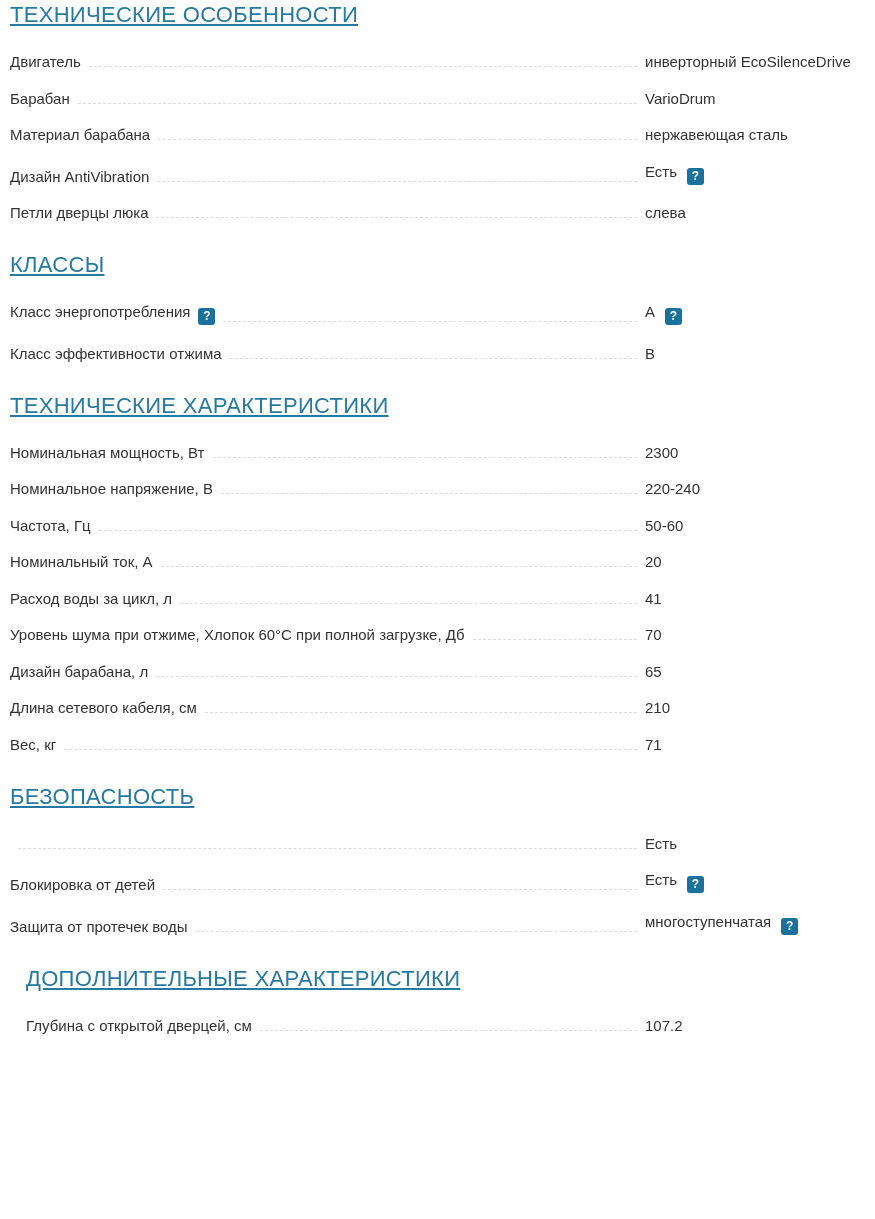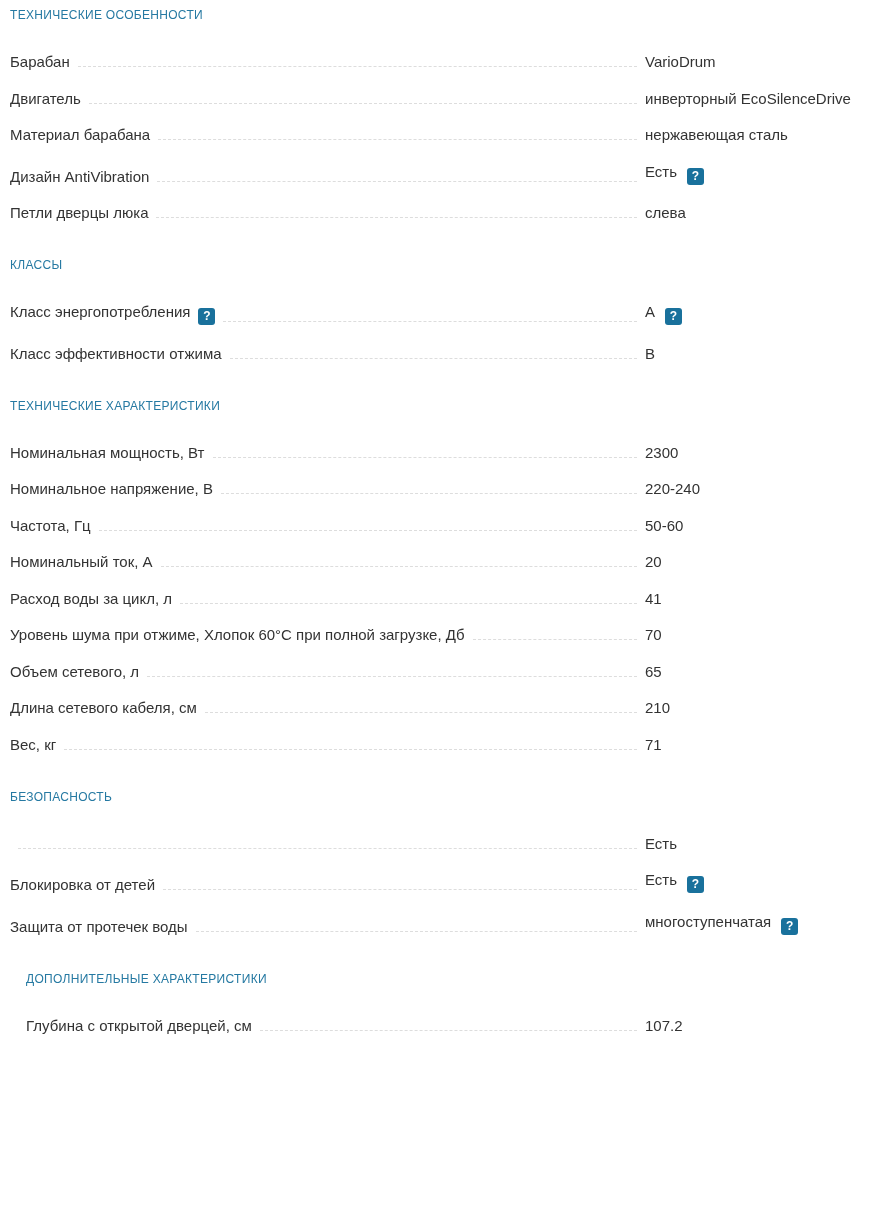--- a/index.html
+++ b/index.html
@@ -18,25 +18,26 @@
     width: 875px;
     min-height: 1219px;
     padding: 4px 10px 0 10px;
     font-family: "Liberation Sans", "DejaVu Sans", sans-serif;
     color: var(--text);
   }
   .spec-section { margin-bottom: 33px; }
   .spec-section:last-child { margin-bottom: 0; margin-left: 16px; }
   .section-title {
     margin: 0 0 28px 0;
-    font-size: 12px;
+    font-size: 22px;
     line-height: 22px;
     font-weight: 400;
     letter-spacing: 0.3px;
     color: var(--accent);
+    text-decoration: underline;
   }
   .spec-row {
     display: flex;
     align-items: flex-end;
     margin-bottom: 20.5px;
     font-size: 15px;
     line-height: 16px;
   }
   .spec-label {
     flex: 0 1 auto;
@@ -70,28 +71,28 @@
   }
   .spec-label .help-badge { margin-left: 8px; }
 </style>
 </head>
 <body>
 
 <main>
     <section class="spec-section">
       <h2 class="section-title">ТЕХНИЧЕСКИЕ ОСОБЕННОСТИ</h2>
       <div class="spec-row">
+        <span class="spec-label">Двигатель</span>
+        <div class="leader"></div>
+        <span class="spec-value"><span>инверторный EcoSilenceDrive</span></span>
+      </div>
+      <div class="spec-row">
         <span class="spec-label">Барабан</span>
         <div class="leader"></div>
         <span class="spec-value"><span>VarioDrum</span></span>
-      </div>
-      <div class="spec-row">
-        <span class="spec-label">Двигатель</span>
-        <div class="leader"></div>
-        <span class="spec-value"><span>инверторный EcoSilenceDrive</span></span>
       </div>
       <div class="spec-row">
         <span class="spec-label">Материал барабана</span>
         <div class="leader"></div>
         <span class="spec-value"><span>нержавеющая сталь</span></span>
       </div>
       <div class="spec-row">
         <span class="spec-label">Дизайн AntiVibration</span>
         <div class="leader"></div>
         <span class="spec-value"><span>Есть</span><span class="help-badge">?</span></span>
@@ -141,21 +142,21 @@
         <span class="spec-label">Расход воды за цикл, л</span>
         <div class="leader"></div>
         <span class="spec-value"><span>41</span></span>
       </div>
       <div class="spec-row">
         <span class="spec-label">Уровень шума при отжиме, Хлопок 60°С при полной загрузке, Дб</span>
         <div class="leader"></div>
         <span class="spec-value"><span>70</span></span>
       </div>
       <div class="spec-row">
-        <span class="spec-label">Объем сетевого, л</span>
+        <span class="spec-label">Дизайн барабана, л</span>
         <div class="leader"></div>
         <span class="spec-value"><span>65</span></span>
       </div>
       <div class="spec-row">
         <span class="spec-label">Длина сетевого кабеля, см</span>
         <div class="leader"></div>
         <span class="spec-value"><span>210</span></span>
       </div>
       <div class="spec-row">
         <span class="spec-label">Вес, кг</span>

